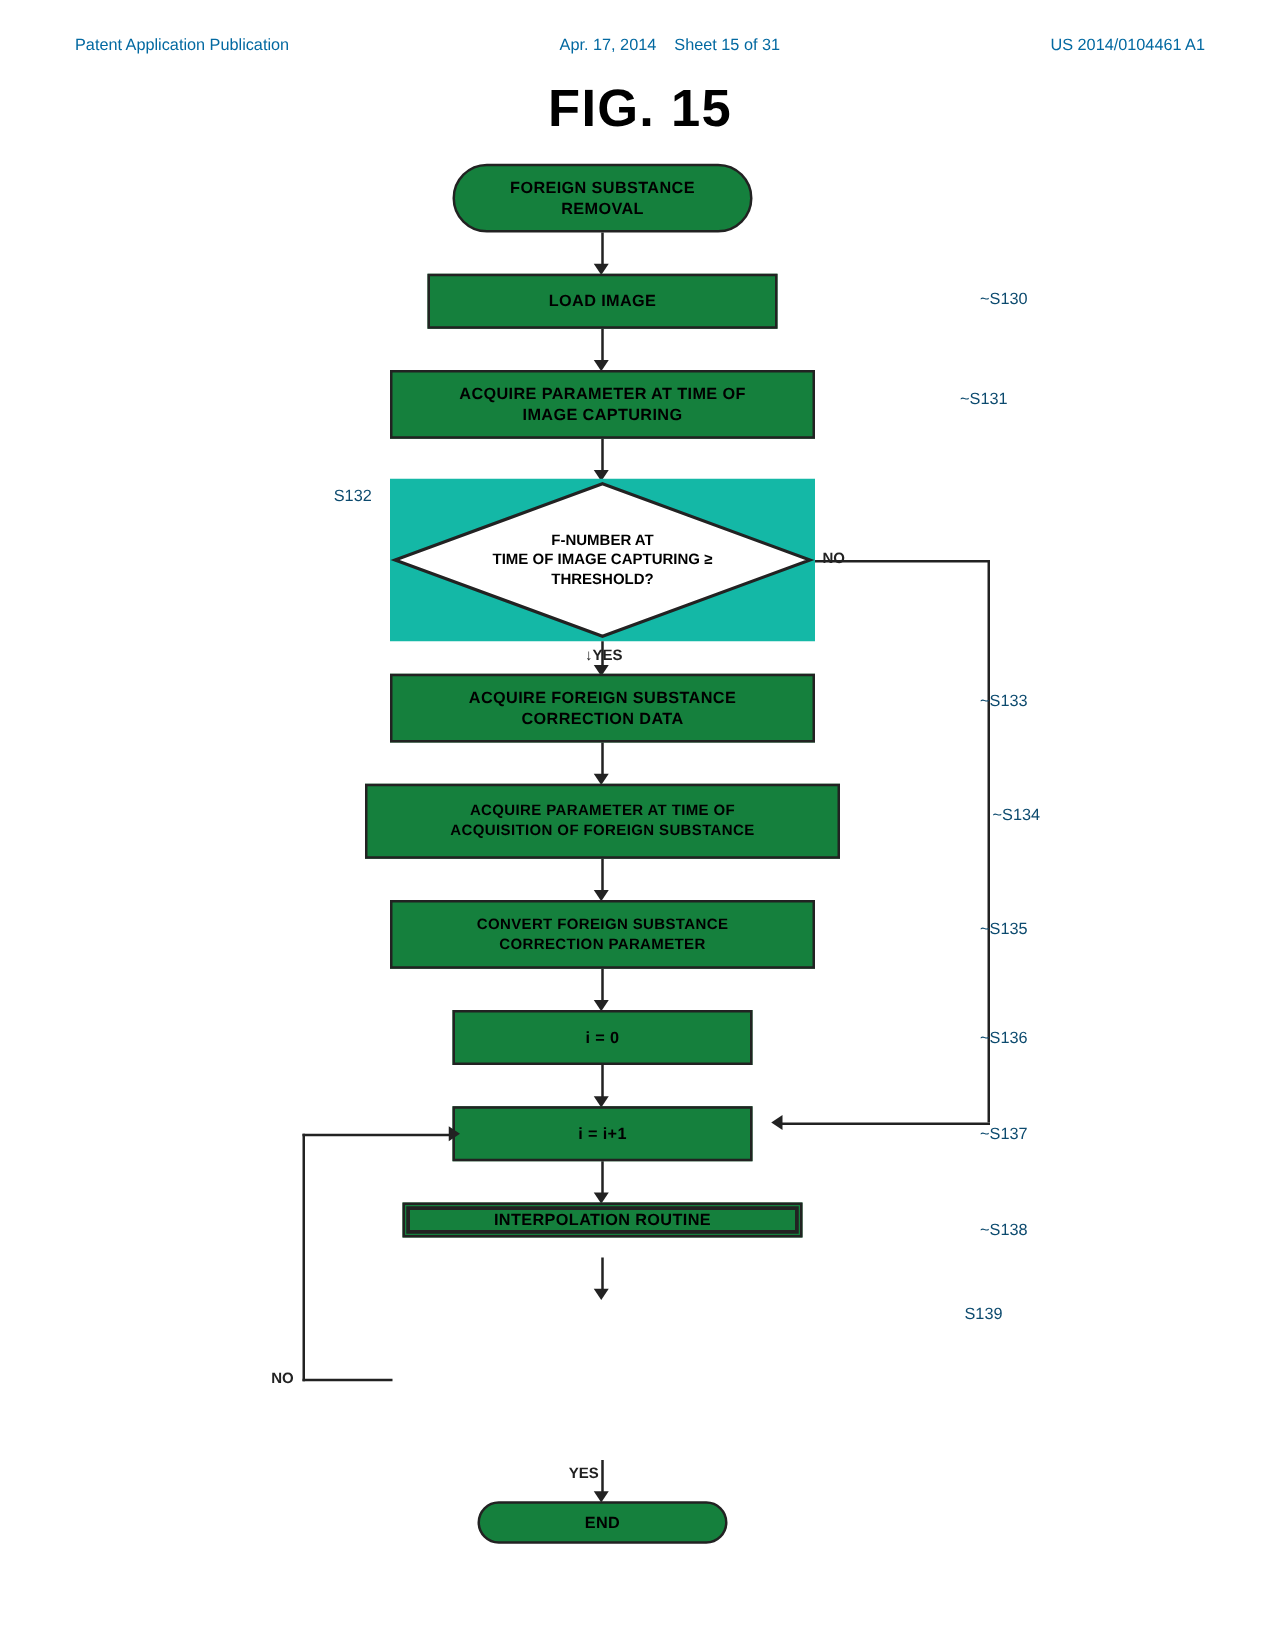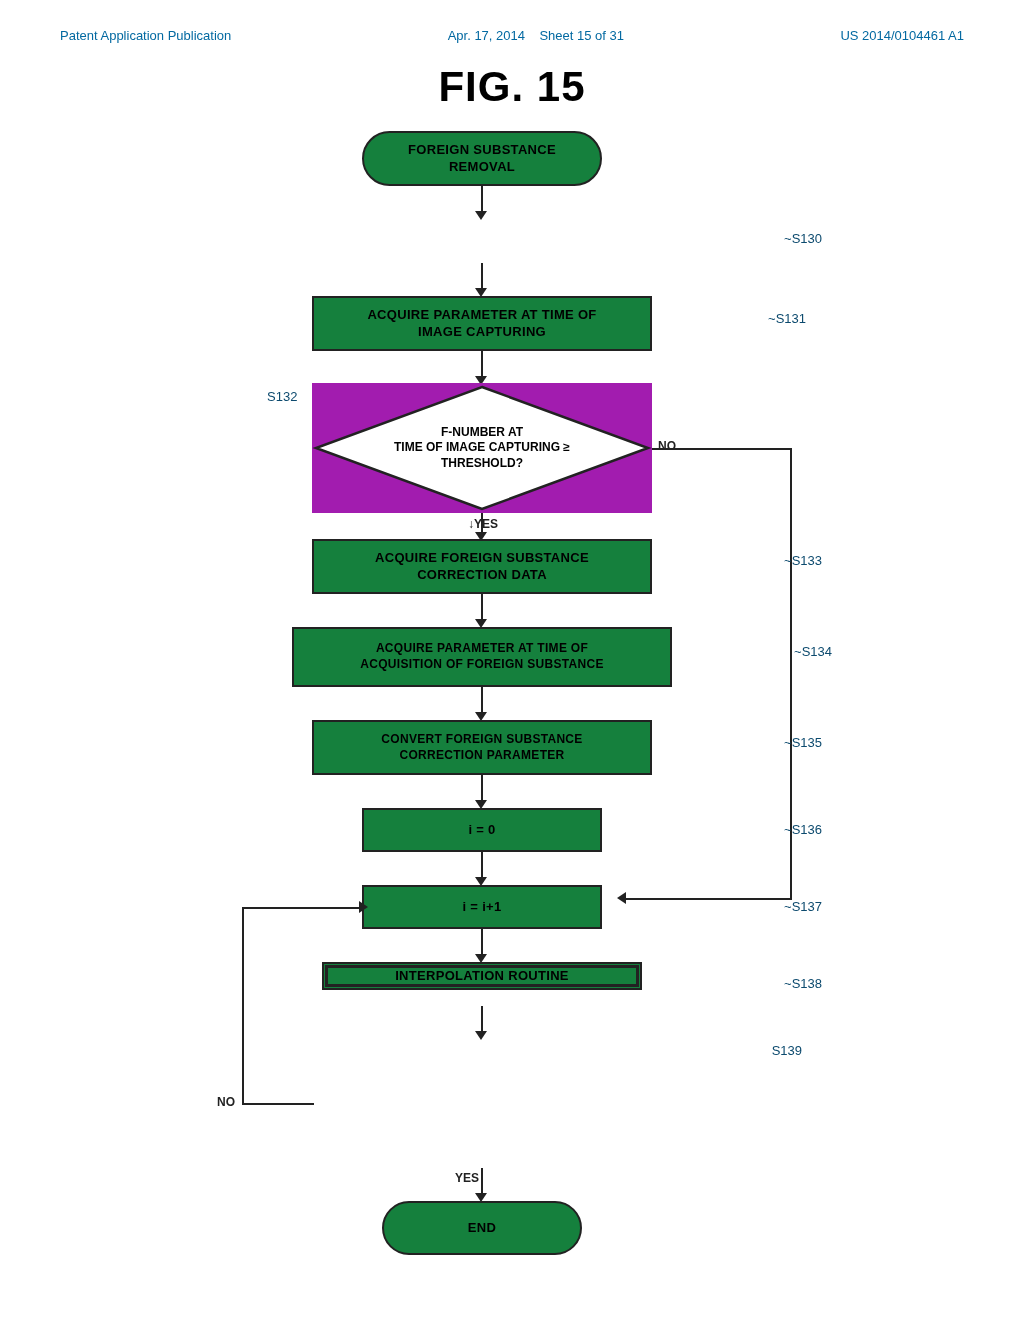--- a/index.html
+++ b/index.html
@@ -69,21 +69,21 @@
     .fc-double {
       
       border: 2px solid #222;
       outline: 3px solid #222;
       outline-offset: -6px;
     }
 
     
     .fc-diamond {
       position: absolute;
-      background: #a21caf;
+      background: #14b8a6;
       border: none;
       display: flex;
       align-items: center;
       justify-content: center;
       text-align: center;
       font-size: 13px;
       font-weight: bold;
       line-height: 1.3;
     }
     .fc-diamond .diamond-inner {
@@ -178,20 +178,23 @@
 
   <div class="flowchart">
 
     <div class="fc-box fc-rounded" style="left:200px; top:0px; width:240px; height:55px; font-size:13px;">
       FOREIGN SUBSTANCE<br>REMOVAL
     </div>
 
     <div class="arrow-line arrow-v" style="left:319px; top:55px; height:28px;"></div>
     <div class="arrowhead-down" style="left:313px; top:80px;"></div>
 
+    <div class="fc-box" style="left:180px; top:88px; width:280px; height:44px;">
+      LOAD IMAGE
+    </div>
     <div class="step-label" style="right:40px; top:100px;">~S130</div>
 
     <div class="arrow-line arrow-v" style="left:319px; top:132px; height:28px;"></div>
     <div class="arrowhead-down" style="left:313px; top:157px;"></div>
 
     <div class="fc-box" style="left:150px; top:165px; width:340px; height:55px;">
       ACQUIRE PARAMETER AT TIME OF<br>IMAGE CAPTURING
     </div>
     <div class="step-label" style="right:56px; top:180px;">~S131</div>
 
@@ -282,19 +285,19 @@
     <div class="arrow-line arrow-v" style="left:80px; top:776px; height:198px;"></div>
 
     <div class="arrow-line arrow-h" style="left:80px; top:776px; width:120px;"></div>
     <div class="arrowhead-right" style="left:197px; top:770px;"></div>
 
     <div class="flow-label" style="left:293px; top:1040px;">YES</div>
 
     <div class="arrow-line arrow-v" style="left:319px; top:1037px; height:28px;"></div>
     <div class="arrowhead-down" style="left:313px; top:1062px;"></div>
 
-    <div class="fc-box fc-rounded" style="left:220px; top:1070px; width:200px; height:54px;">
+    <div class="fc-box fc-rounded" style="left:220px; top:1070px; width:200px; height:34px;">
       END
     </div>
 
   </div>
 
 </div>
 
 </body></html>

